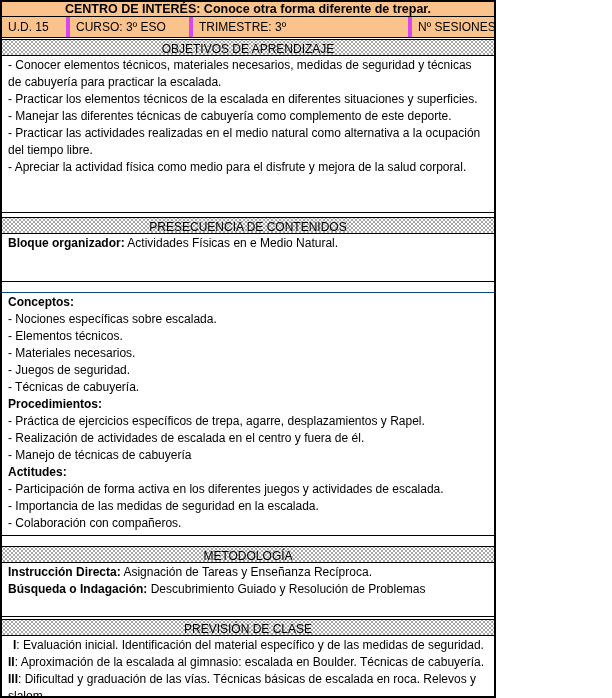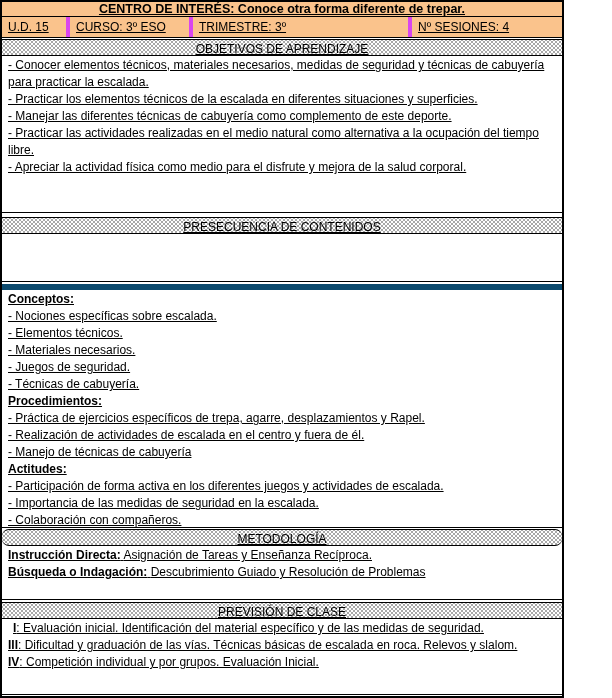--- a/index.html
+++ b/index.html
@@ -4,26 +4,25 @@
 <style>
   * { box-sizing: border-box; margin: 0; padding: 0; }
   html, body { background: #fff; }
   body {
     width: 612px;
     font-family: "Liberation Sans", "DejaVu Sans", sans-serif;
     font-size: 12px;
     color: #000;
   }
   .sheet {
-    width: 564px;
+    width: 496px;
     height: 698px;
     border: 2px solid #000;
     background: #fff;
     overflow: hidden;
-    text-decoration: underline;
   }
   .title-row {
     background: #FAC38C;
     border-bottom: 1px solid #000;
     text-align: center;
     font-weight: bold;
     font-size: 12.5px;
     height: 15px;
     line-height: 14px;
   }
@@ -55,31 +54,31 @@
       radial-gradient(#a8a8a8 0.9px, transparent 1px);
     background-size: 4px 4px;
     background-position: 0 0, 2px 2px;
   }
   .sec-header span {
     background: transparent;
     padding: 0 4px;
   }
   .h-obj  { margin-top: 1px; text-align: center; }
   .h-pres { margin-top: 4px; }
-  .h-met  { margin-top: 1px; border-radius: 7px; }
+  .h-met  { margin-top: 10px; }
   .h-prev { margin-top: 2px; }
   .box {
     border-bottom: 1px solid #000;
     padding: 1px 6px 2px 6px;
     line-height: 17px;
   }
   .box p { margin: 0; }
   .box-obj    { height: 157px; }
   .box-bloque { height: 48px; }
-  .box-groups { height: 244px; margin-top: 2px; border-top: 6px solid #0c4a6e; }
+  .box-groups { height: 244px; margin-top: 10px; border-top: 1px solid #0c4a6e; }
   .box-met    { height: 54px; }
   .box-prev   { height: 76px; padding-right: 3px; }
   .g-title { font-weight: bold; }
   b { font-weight: bold; }
   .sess-0 { padding-left: 5px; }
 </style>
 </head>
 <body>
 
 <div class="sheet">
@@ -99,20 +98,21 @@
     <p>- Conocer  elementos técnicos, materiales necesarios, medidas de seguridad y técnicas de cabuyería para practicar la escalada.</p>
     <p>- Practicar los elementos técnicos de la escalada en diferentes situaciones  y superficies.</p>
     <p>- Manejar las diferentes técnicas de cabuyería como complemento de este deporte.</p>
     <p>- Practicar las actividades realizadas en el medio natural como alternativa a la ocupación del tiempo libre.</p>
     <p>- Apreciar la actividad física como medio para el disfrute y mejora de la salud corporal.</p>
   </div>
 
   <div class="sec-header h-pres"><span>PRESECUENCIA DE CONTENIDOS</span></div>
 
   <div class="box box-bloque">
+    <p><b>Bloque organizador:</b> <span>Actividades Físicas en e Medio Natural.</span></p>
   </div>
 
   <div class="box box-groups">
     <p class="g-title">Conceptos:</p>
     <p>- Nociones específicas sobre escalada.</p>
     <p>- Elementos técnicos.</p>
     <p>- Materiales necesarios.</p>
     <p>- Juegos de seguridad.</p>
     <p>- Técnicas de cabuyería.</p>
     <p class="g-title">Procedimientos:</p>
@@ -129,17 +129,18 @@
 
   <div class="box box-met">
     <p><b>Instrucción Directa:</b> <span>Asignación de Tareas y Enseñanza Recíproca.</span></p>
     <p><b>Búsqueda o Indagación:</b> <span>Descubrimiento Guiado y Resolución de Problemas</span></p>
   </div>
 
   <div class="sec-header h-prev"><span>PREVISIÓN DE CLASE</span></div>
 
   <div class="box box-prev">
     <p class="sess-0"><b>I</b><span>: Evaluación inicial. Identificación del material específico y  de las medidas de seguridad.</span></p>
+    <p><b>II</b><span>: Aproximación de la escalada al gimnasio: escalada en Boulder. Técnicas de cabuyería.</span></p>
     <p><b>III</b><span>: Dificultad y graduación de las vías. Técnicas básicas de escalada en roca. Relevos y slalom.</span></p>
     <p><b>IV</b><span>: Competición individual y por grupos. Evaluación Inicial.</span></p>
   </div>
 
 </div>
 
 </body></html>

